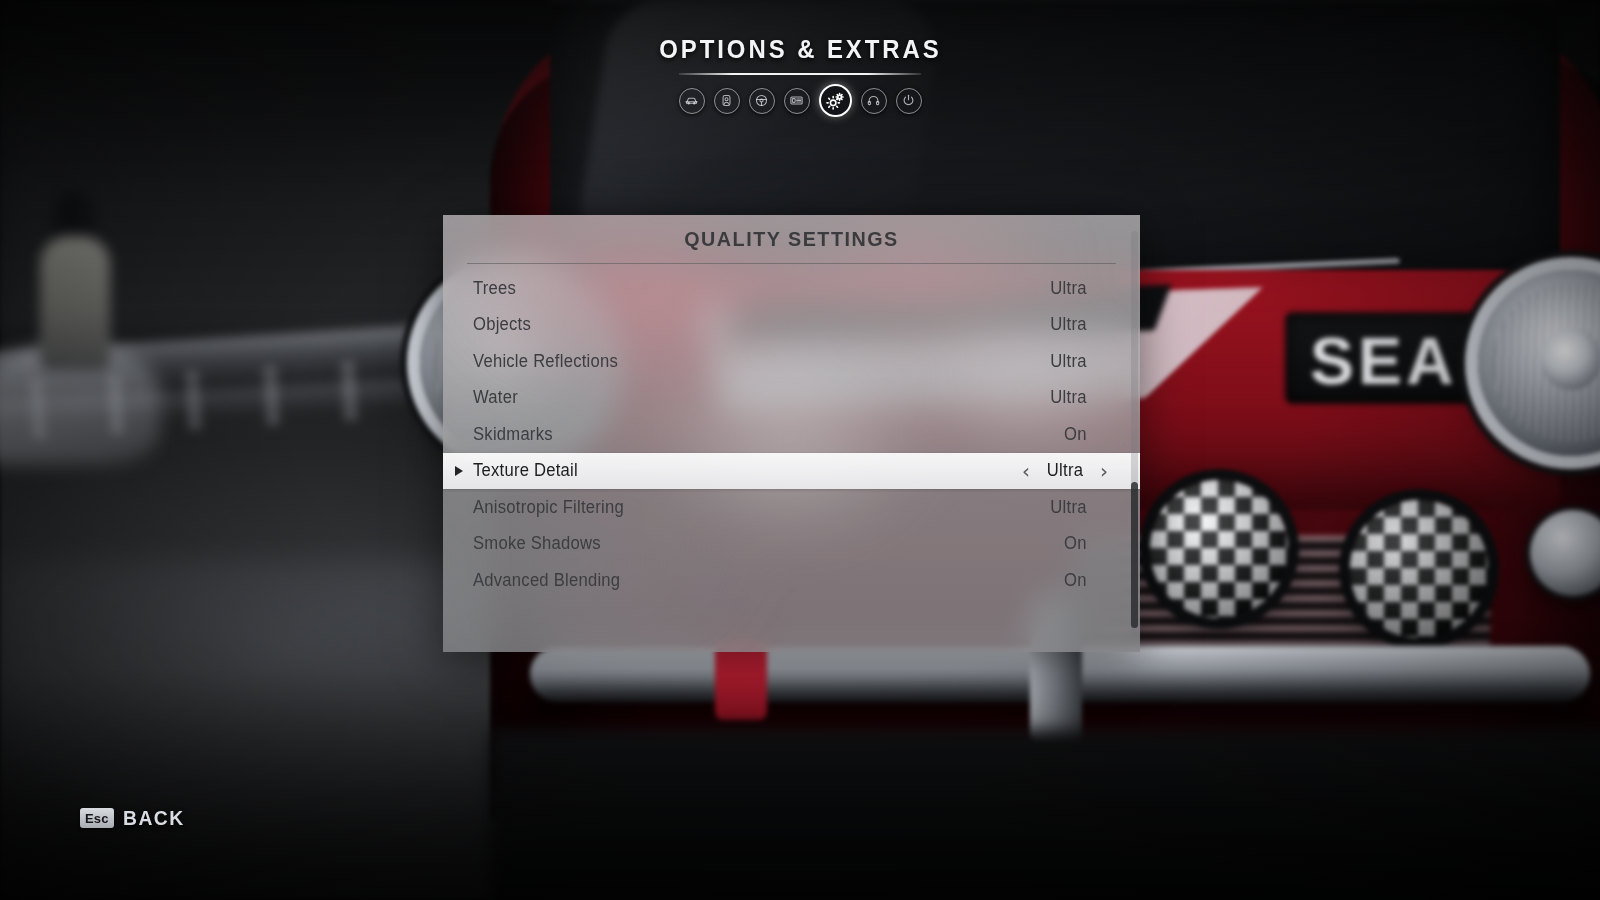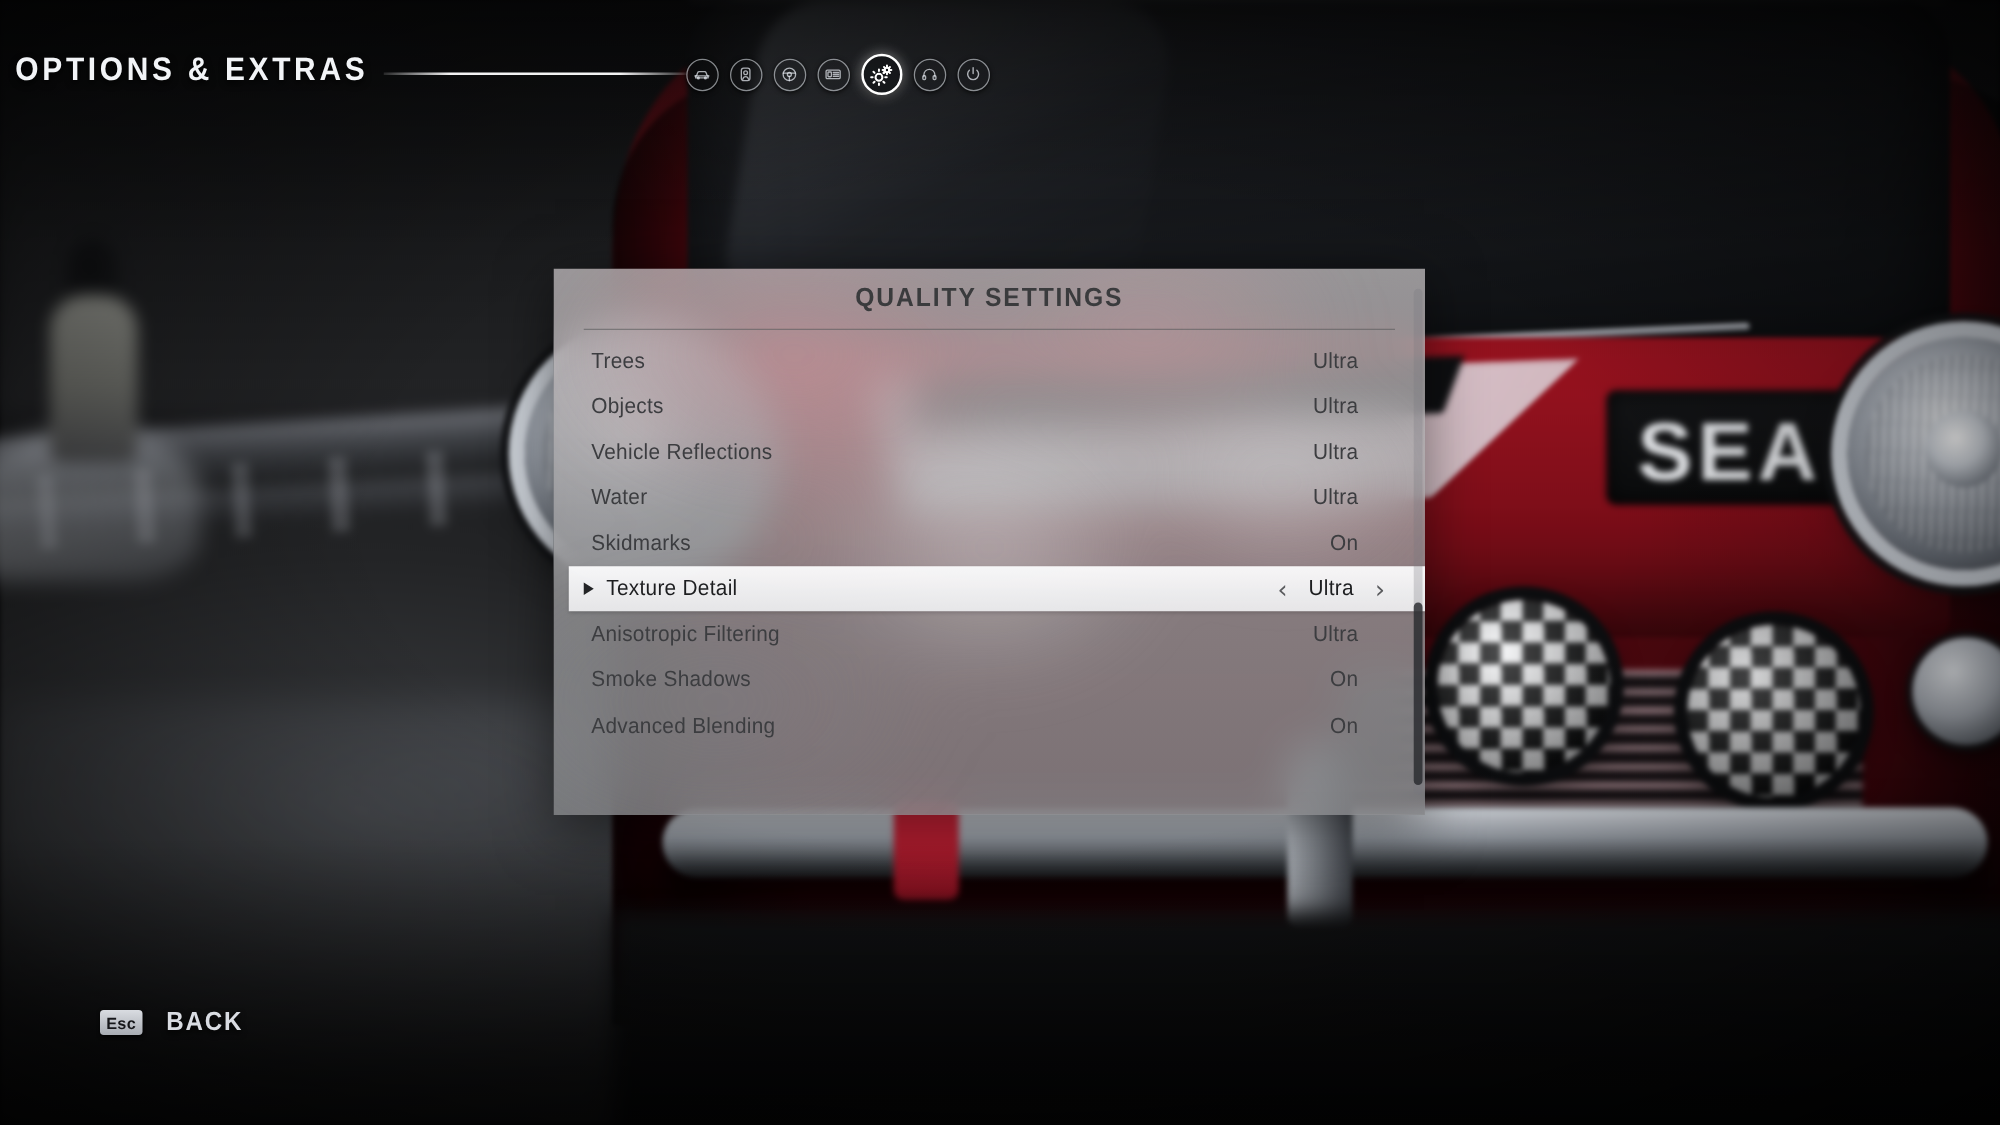--- a/index.html
+++ b/index.html
@@ -286,21 +286,21 @@
   }
   .bottom-dark {
     position:absolute; left:0; bottom:0; width:100%; height:230px;
     background:linear-gradient(0deg, rgba(0,0,0,.70), rgba(0,0,0,0));
     pointer-events:none;
   }
 
   
   #header {
     position:absolute; left:0; top:34px; width:100%;
-    display:flex; align-items:center;
+    display:flex; flex-direction:column; align-items:center;
     z-index:20;
   }
   #header-title {
     font-family:"Liberation Sans Narrow","Liberation Sans", sans-serif;
     font-size:26px; font-weight:700;
     letter-spacing:3.2px;
     color:#f2f4f7;
     text-shadow:0 2px 6px rgba(0,0,0,.9);
     transform:scaleX(.92);
   }
@@ -417,21 +417,20 @@
     font-size:17.5px;
     letter-spacing:.25px;
     color:#3c3d40;
     transform:scaleX(.95);
     white-space:nowrap;
   }
 
   .row.selected {
     background:linear-gradient(180deg, rgba(250,250,251,.96), rgba(236,236,238,.94));
     box-shadow:0 1px 3px rgba(0,0,0,.18);
-    margin-left:12px;
   }
   .row.selected .row-caret { opacity:1; }
   .row.selected .row-label,
   .row.selected .row-value { color:#1d1e20; }
   .row.selected .row-arrow { opacity:1; }
   .row.selected .row-value { min-width:46px; text-align:center; }
 
   
   #scrollbar {
     position:absolute;
@@ -449,21 +448,21 @@
     border-radius:4px;
   }
 
   
   #footer {
     position:absolute;
     left:80px; bottom:70px;
     display:flex; align-items:center; gap:16px;
     z-index:20;
   }
-  .hint { display:flex; align-items:center; gap:19px; }
+  .hint { display:flex; align-items:center; gap:9px; }
   .keycap {
     display:inline-flex; align-items:center; justify-content:center;
     min-width:26px; height:20px;
     padding:0 5px;
     border-radius:3px;
     background:linear-gradient(180deg,#d9dce1,#a8acb3);
     color:#16171a;
     font-family:"Liberation Sans Narrow","Liberation Sans", sans-serif;
     font-size:13px; font-weight:700;
     letter-spacing:.2px;

